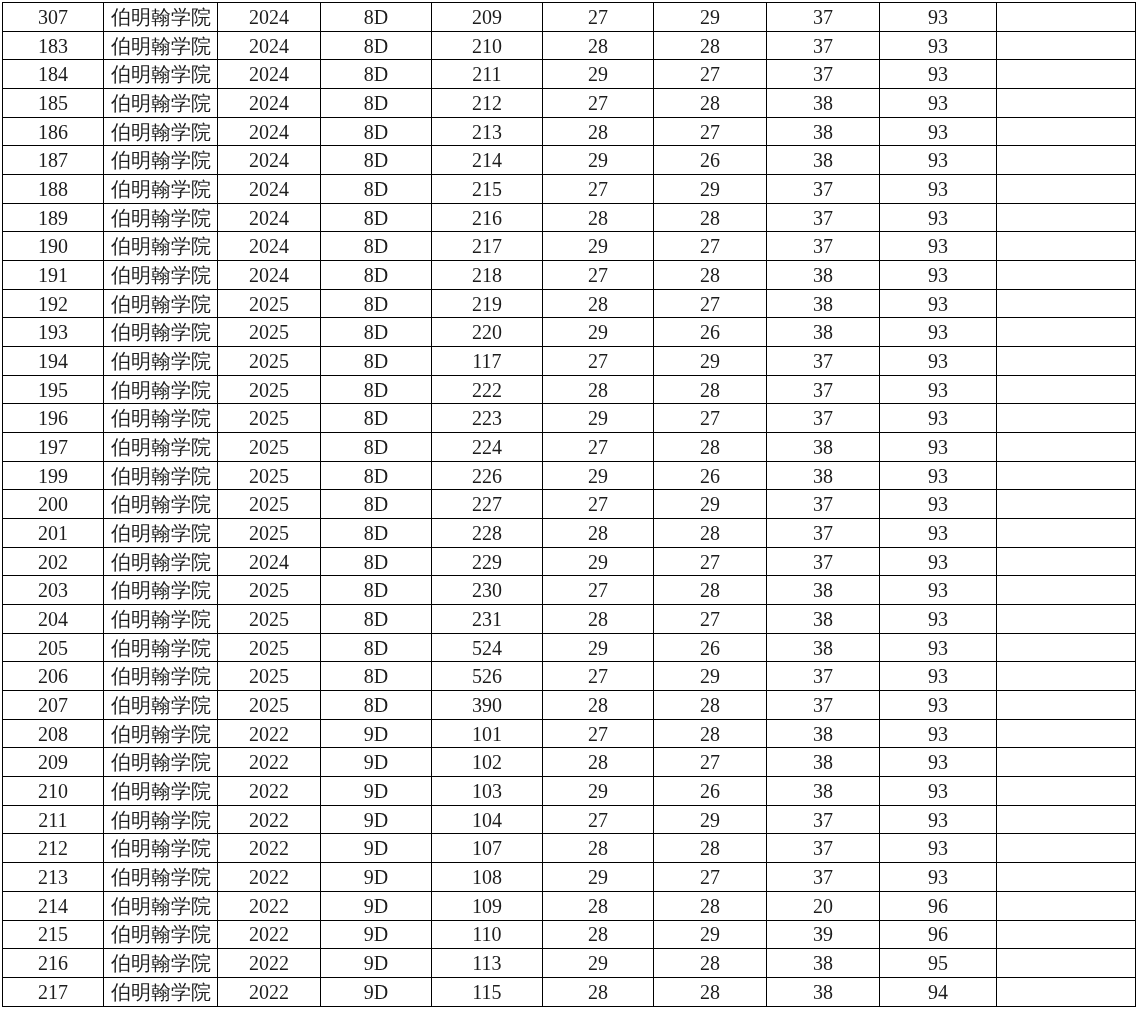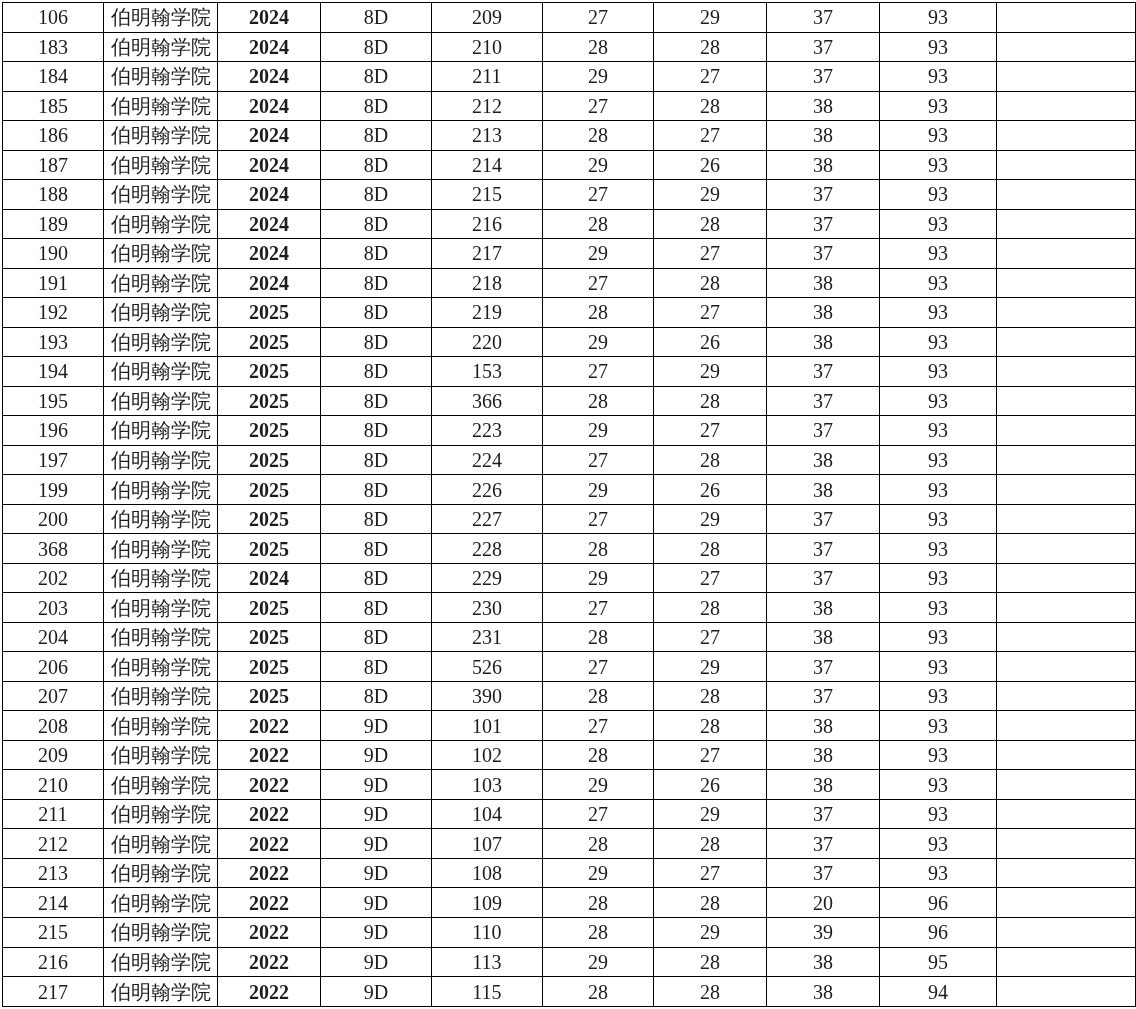--- a/index.html
+++ b/index.html
@@ -24,36 +24,36 @@
     line-height: 1;
     color: #1c1c1c;
     text-align: center;
     vertical-align: middle;
     white-space: nowrap;
     overflow: hidden;
   }
   tr { height: 27.9px; }
   td.c0 { width: 100px; }
   td.c1 { width: 112px; text-align: center; padding-left: 1px; }
-  td.c2 { width: 102px; font-weight: bold; }
+  td.c2 { width: 102px; }
   td.c3 { width: 110px; }
   td.c4 { width: 110px; }
   td.c5 { width: 110px; }
   td.c6 { width: 112px; }
   td.c7 { width: 112px; }
   td.c8 { width: 116px; }
   td.c9 { width: 138px; }
 </style>
 </head>
 <body>
 
 <table class="data-table">
   <tbody>
       <tr>
-        <td class="c0">106</td>
+        <td class="c0">307</td>
         <td class="c1">伯明翰学院</td>
         <td class="c2">2024</td>
         <td class="c3">8D</td>
         <td class="c4">209</td>
         <td class="c5">27</td>
         <td class="c6">29</td>
         <td class="c7">37</td>
         <td class="c8">93</td>
         <td class="c9"></td>
       </tr>
@@ -187,33 +187,33 @@
         <td class="c6">26</td>
         <td class="c7">38</td>
         <td class="c8">93</td>
         <td class="c9"></td>
       </tr>
       <tr>
         <td class="c0">194</td>
         <td class="c1">伯明翰学院</td>
         <td class="c2">2025</td>
         <td class="c3">8D</td>
-        <td class="c4">153</td>
+        <td class="c4">117</td>
         <td class="c5">27</td>
         <td class="c6">29</td>
         <td class="c7">37</td>
         <td class="c8">93</td>
         <td class="c9"></td>
       </tr>
       <tr>
         <td class="c0">195</td>
         <td class="c1">伯明翰学院</td>
         <td class="c2">2025</td>
         <td class="c3">8D</td>
-        <td class="c4">366</td>
+        <td class="c4">222</td>
         <td class="c5">28</td>
         <td class="c6">28</td>
         <td class="c7">37</td>
         <td class="c8">93</td>
         <td class="c9"></td>
       </tr>
       <tr>
         <td class="c0">196</td>
         <td class="c1">伯明翰学院</td>
         <td class="c2">2025</td>
@@ -255,21 +255,21 @@
         <td class="c2">2025</td>
         <td class="c3">8D</td>
         <td class="c4">227</td>
         <td class="c5">27</td>
         <td class="c6">29</td>
         <td class="c7">37</td>
         <td class="c8">93</td>
         <td class="c9"></td>
       </tr>
       <tr>
-        <td class="c0">368</td>
+        <td class="c0">201</td>
         <td class="c1">伯明翰学院</td>
         <td class="c2">2025</td>
         <td class="c3">8D</td>
         <td class="c4">228</td>
         <td class="c5">28</td>
         <td class="c6">28</td>
         <td class="c7">37</td>
         <td class="c8">93</td>
         <td class="c9"></td>
       </tr>
@@ -298,20 +298,32 @@
         <td class="c9"></td>
       </tr>
       <tr>
         <td class="c0">204</td>
         <td class="c1">伯明翰学院</td>
         <td class="c2">2025</td>
         <td class="c3">8D</td>
         <td class="c4">231</td>
         <td class="c5">28</td>
         <td class="c6">27</td>
+        <td class="c7">38</td>
+        <td class="c8">93</td>
+        <td class="c9"></td>
+      </tr>
+      <tr>
+        <td class="c0">205</td>
+        <td class="c1">伯明翰学院</td>
+        <td class="c2">2025</td>
+        <td class="c3">8D</td>
+        <td class="c4">524</td>
+        <td class="c5">29</td>
+        <td class="c6">26</td>
         <td class="c7">38</td>
         <td class="c8">93</td>
         <td class="c9"></td>
       </tr>
       <tr>
         <td class="c0">206</td>
         <td class="c1">伯明翰学院</td>
         <td class="c2">2025</td>
         <td class="c3">8D</td>
         <td class="c4">526</td>

